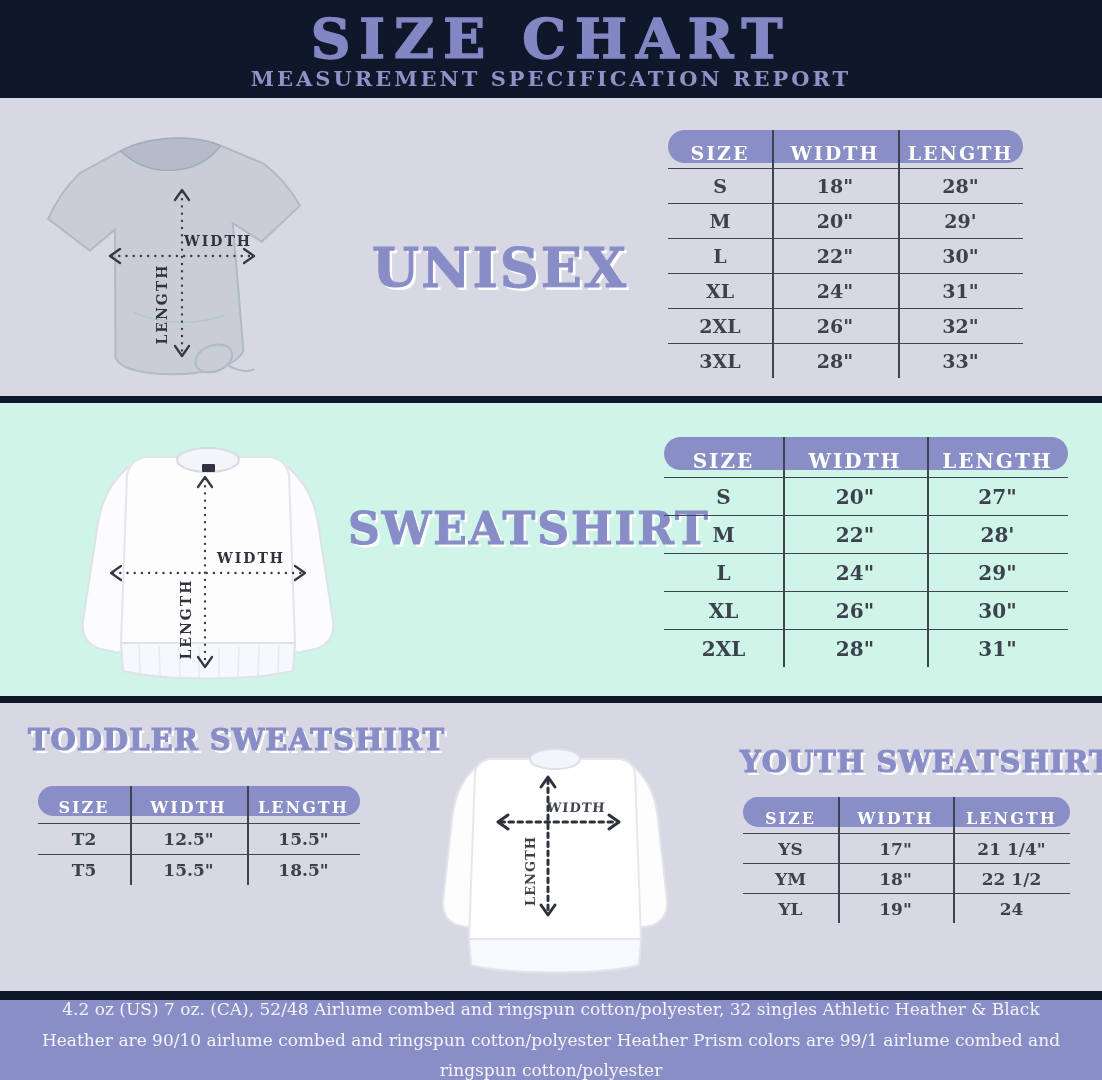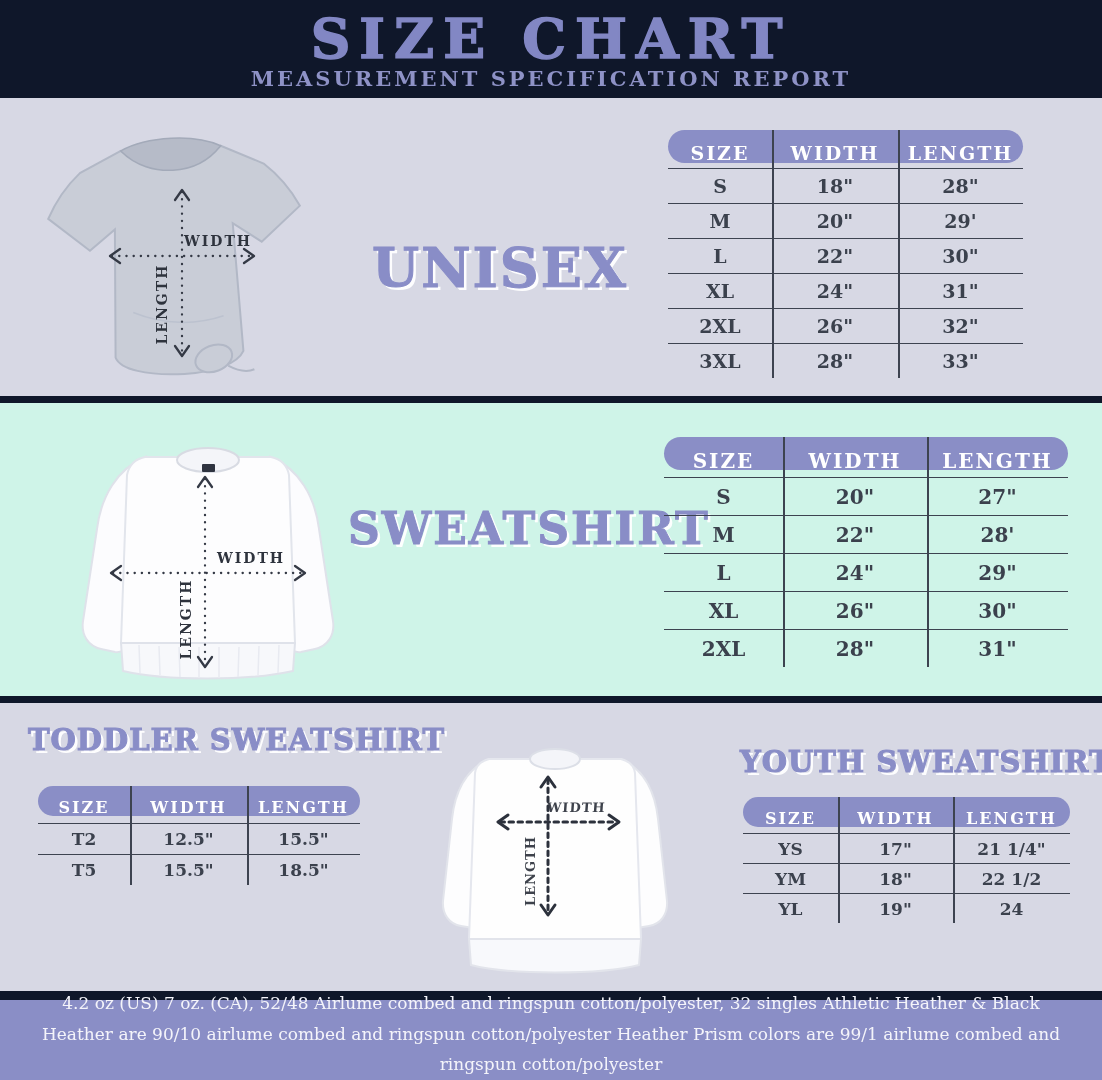--- a/index.html
+++ b/index.html
@@ -22,21 +22,21 @@
     color:#8e92c6; letter-spacing:3px;
   }
   
   .section{ position:absolute; left:0; width:1102px; }
   #sec-unisex   { top:98px;  height:298px; background:#d7d8e4; }
   #sec-sweat    { top:403px; height:293px; background:#cff4e8; }
   #sec-bottom   { top:703px; height:288px; background:#d7d8e4; }
   #footer{
     position:absolute; left:0; top:1000px; width:1102px; height:80px;
     background:#8a8ec6; color:#f4f4fa;
-    display:flex; align-items:flex-end; justify-content:center;
+    display:flex; align-items:center; justify-content:center;
   }
   #footer p{
     width:1035px; text-align:center; font-size:17px; line-height:1.8;
     font-family:"DejaVu Serif", serif;
   }
   
   .garment-title{
     position:absolute; text-align:center; font-weight:900;
     color:#898dc7; text-shadow:3px 3px 0 rgba(255,255,255,.95);
     -webkit-text-stroke:1px #898dc7; letter-spacing:2px;

